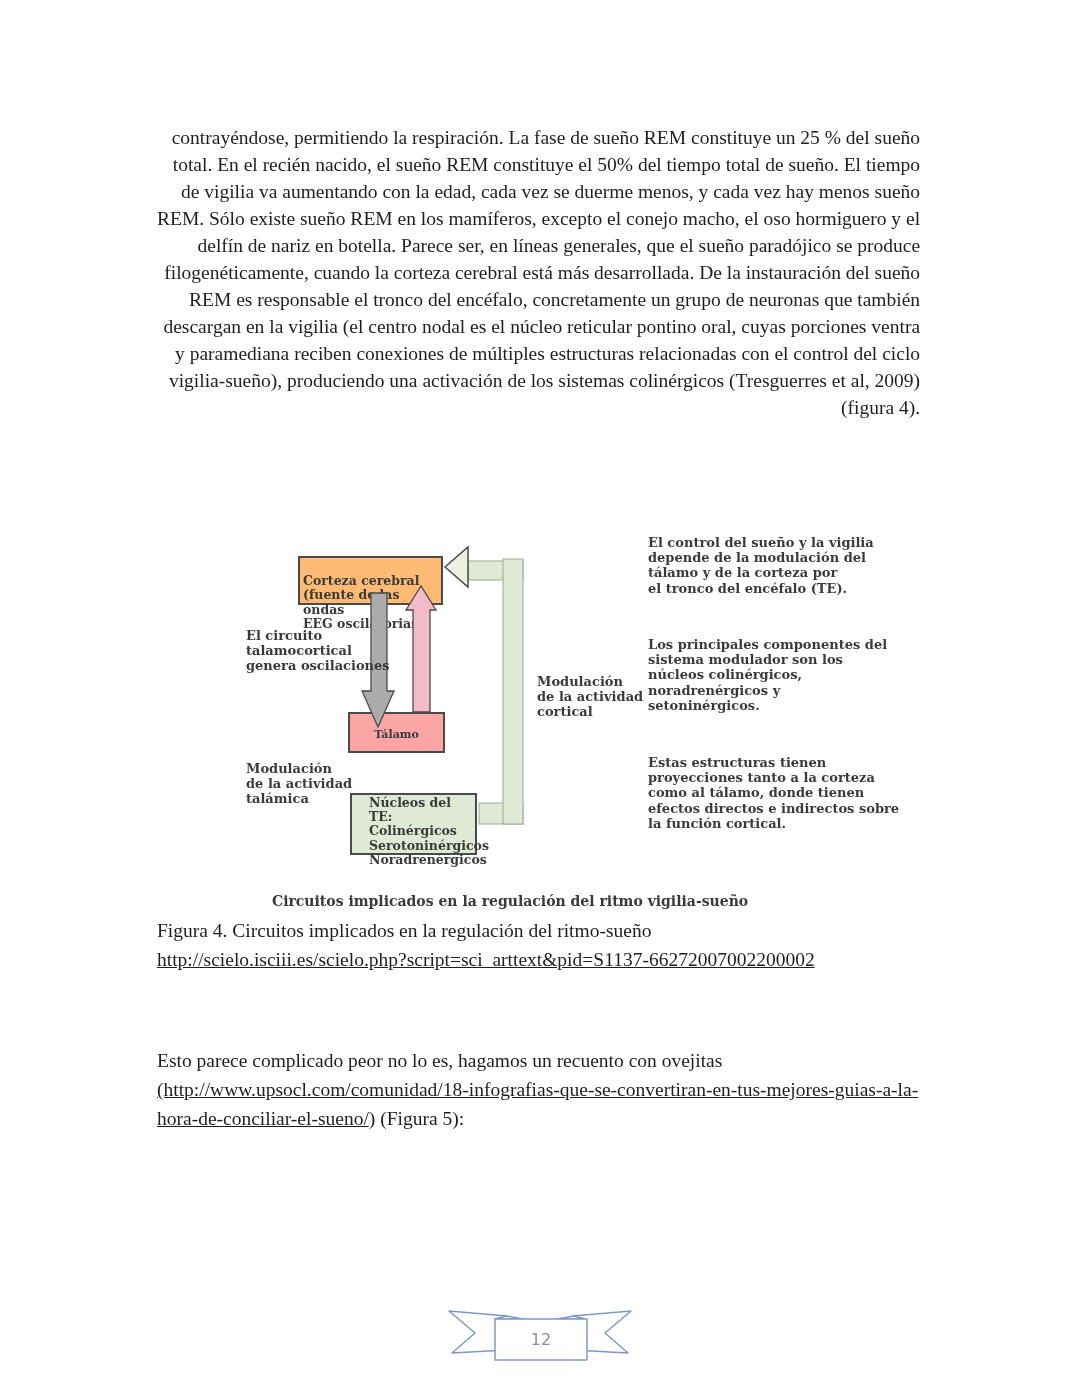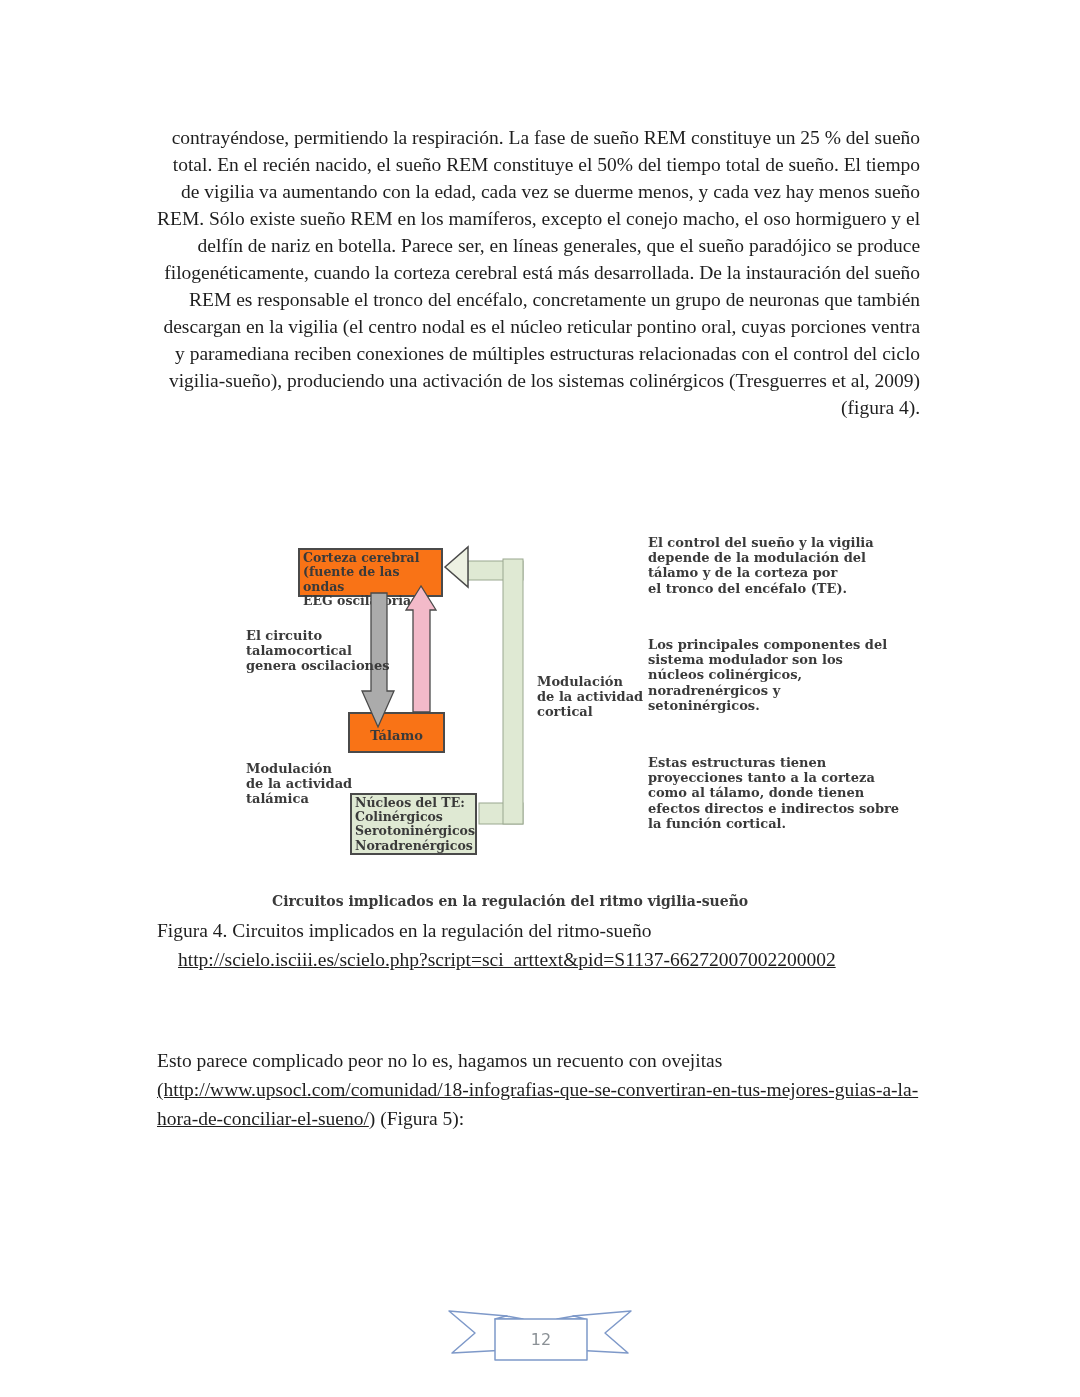--- a/index.html
+++ b/index.html
@@ -11,26 +11,26 @@
   .bodytext div{white-space:nowrap;}
   .bodytext2{font-size:19.5px;line-height:29px;}
   .bodytext2 div{white-space:nowrap;}
   .u{text-decoration:underline;}
   
   #figure{left:245px;top:528px;width:715px;height:385px;}
   .fig-label{position:absolute;font-family:"DejaVu Serif", serif;font-weight:bold;
              font-size:13px;line-height:15.2px;color:#3a3a3a;z-index:3;white-space:nowrap;}
   .fig-box{position:absolute;box-sizing:border-box;border:2px solid #4a4a4a;
            font-family:"DejaVu Serif", serif;font-weight:bold;color:#3a3a3a;z-index:1;}
-  #box-cortex{left:53px;top:20px;width:145px;height:49px;background:#f97316;
-              font-size:12.5px;line-height:14.3px;padding:1px 3px;}
-  #box-thalamus{left:103px;top:184px;width:97px;height:41px;background:#f97316;
-                font-size:13px;text-align:center;padding-top:14px;}
+  #box-cortex{left:53px;top:28px;width:145px;height:49px;background:#fdba74;
+              font-size:12.5px;line-height:14.3px;padding:16px 3px;}
+  #box-thalamus{left:103px;top:184px;width:97px;height:41px;background:#fca5a5;
+                font-size:11px;text-align:center;padding-top:14px;}
   #box-nucleos{left:105px;top:265px;width:127px;height:62px;background:#dfe9d3;
-               font-size:12.5px;line-height:14.2px;padding:1px 3px;}
+               font-size:12.5px;line-height:14.2px;padding:1px 17px;}
   #fig-svg{position:absolute;left:0;top:0;z-index:2;pointer-events:none;}
   #fig-caption{left:27px;top:366px;font-size:14px;}
   
   #fig4-line{left:157px;top:920px;font-size:19.5px;white-space:nowrap;}
   #fig4-url{left:157px;top:949px;font-size:19.5px;white-space:nowrap;}
   
   #ribbon{left:445px;top:1293px;}
   #ribbon text{font-family:"DejaVu Sans", sans-serif;font-size:16px;fill:#8b9196;}
 </style>
 </head>
@@ -110,21 +110,21 @@
       <div>proyecciones tanto a la corteza</div>
       <div>como al tálamo, donde tienen</div>
       <div>efectos directos e indirectos sobre</div>
       <div>la función cortical.</div>
     </div>
 
   <div id="fig-caption" class="fig-label">Circuitos implicados en la regulación del ritmo vigilia-sueño</div>
 </div>
 
 <div id="fig4-line" class="abs">Figura 4. Circuitos implicados en la regulación del ritmo-sueño</div>
-<a id="fig4-url" class="abs u" style="color:#1e1e1e;margin-left:21px;">http://scielo.isciii.es/scielo.php?script=sci_arttext&amp;pid=S1137-66272007002200002</a>
+<a id="fig4-url" class="abs u" style="color:#1e1e1e;">http://scielo.isciii.es/scielo.php?script=sci_arttext&amp;pid=S1137-66272007002200002</a>
 
 <div class="abs bodytext2" style="left:157px;top:1046px;">
   <div>Esto parece complicado peor no lo es, hagamos un recuento con ovejitas</div>
   <div><a class="u" style="color:#1e1e1e;">(http://www.upsocl.com/comunidad/18-infografias-que-se-convertiran-en-tus-mejores-guias-a-la-</a></div>
   <div><a class="u" style="color:#1e1e1e;text-align:center;">hora-de-conciliar-el-sueno/</a><span>) (Figura 5):</span></div>
 </div>
 
 <svg id="ribbon" class="abs" width="190" height="75" viewBox="0 0 190 75">
   <g fill="#ffffff" stroke="#7e99c9" stroke-width="1.5" stroke-linejoin="round">
     <polygon points="62,23 4,18 30,40 7,60 62,57"></polygon>

